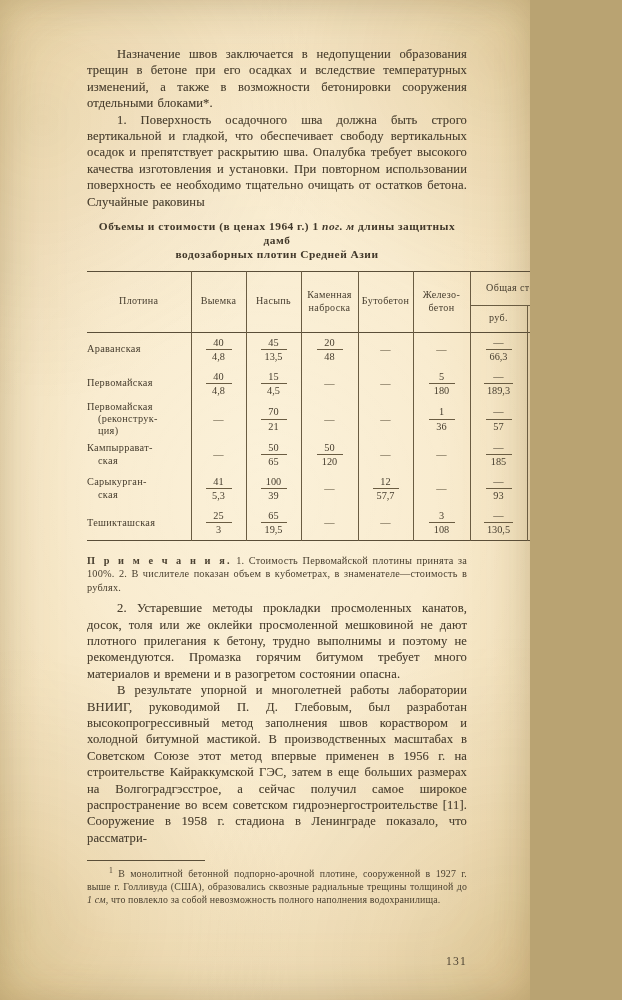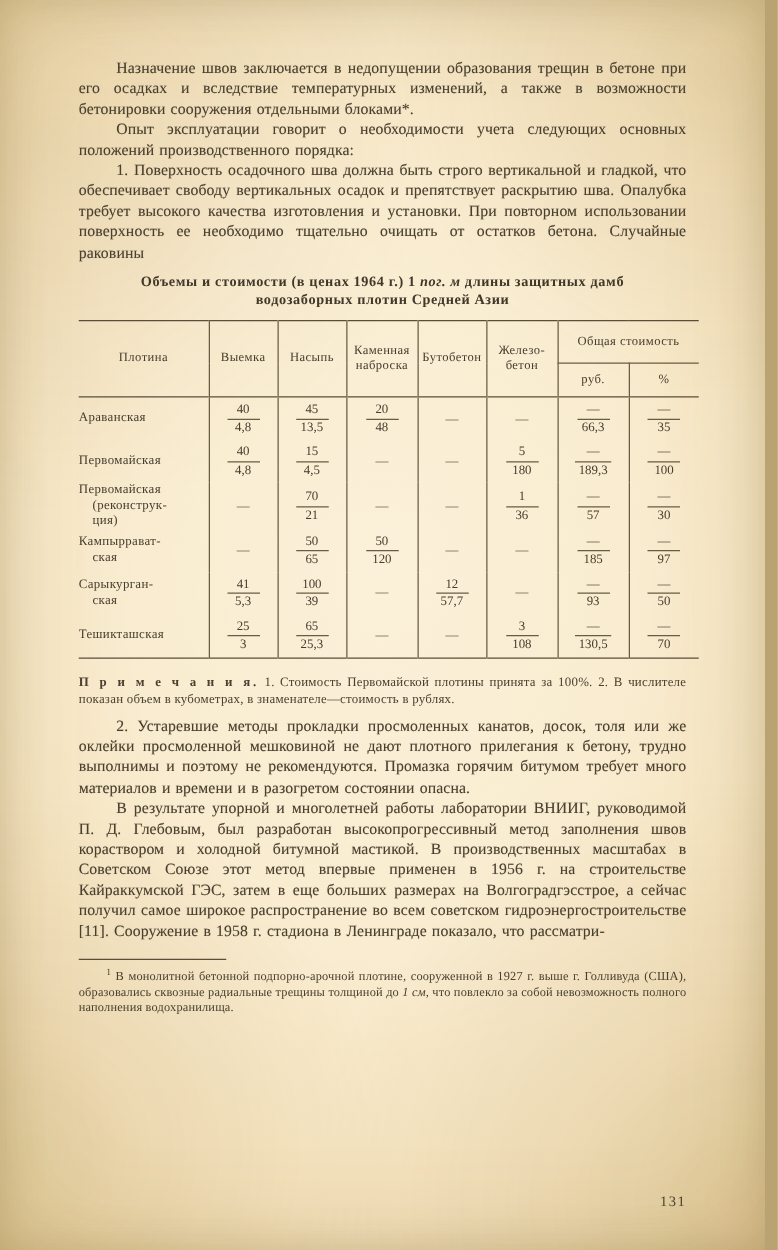--- a/index.html
+++ b/index.html
@@ -10,27 +10,28 @@
   body {
     width: 622px;
     height: 1000px;
     overflow: hidden;
     font-family: "Liberation Serif", "DejaVu Serif", serif;
   }
 
   
   .page {
     position: relative;
-    width: 612px;
+    width: 530px;
     height: 1000px;
     box-sizing: border-box;
     background:
       radial-gradient(ellipse 78% 72% at 50% 46%,
           #fbf1d9 0%, #f9ecd0 42%, #f4e2bc 72%, #eed9ab 88%, #e8d09c 100%);
     overflow: hidden;
+    padding-left: 24px;
   }
   
   .grain {
     position: absolute;
     inset: 0;
     pointer-events: none;
     background:
       radial-gradient(circle at 8% 12%, rgba(150,120,60,.10) 0%, rgba(150,120,60,0) 28%),
       radial-gradient(circle at 94% 6%, rgba(150,120,60,.12) 0%, rgba(150,120,60,0) 24%),
       radial-gradient(circle at 96% 96%, rgba(140,112,54,.14) 0%, rgba(140,112,54,0) 30%),
@@ -192,21 +193,20 @@
 </head>
 <body>
 
 <div class="page">
   <div class="grain"></div>
   <div class="edge"></div>
 
   <div class="content">
 
     <p class="para">Назначение швов заключается в недопущении образования трещин в бетоне при его осадках и вследствие температурных изменений, а также в возможности бетонировки сооружения отдельными блоками*.</p>
-    <p class="para">Опыт эксплуатации говорит  о необходимости  учета следующих основных положений производственного порядка:</p>
     <p class="para">1. Поверхность осадочного шва должна быть строго вертикальной и гладкой,   что обеспечивает свободу вертикальных осадок и препятствует раскрытию шва.  Опалубка требует высокого качества изготовления и установки.   При повторном использовании поверхность ее необходимо тщательно очищать от остатков бетона.  Случайные раковины</p>
 
 
     <div class="tbl-title">
       <span>Объемы и стоимости (в ценах 1964 г.) 1 </span><span class="ital">пог. м</span><span> длины защитных дамб</span><br>
       <span>водозаборных плотин Средней Азии</span>
     </div>
 
     <div class="tbl-wrap">
       <table class="dam">
@@ -288,21 +288,21 @@
               <td class="vline"><span class="frac"><span class="num">100</span><span class="den">39</span></span></td>
               <td class="vline"><span class="dash">—</span></td>
               <td class="vline"><span class="frac"><span class="num">12</span><span class="den">57,7</span></span></td>
               <td class="vline"><span class="dash">—</span></td>
               <td class="vline"><span class="frac"><span class="num">—</span><span class="den">93</span></span></td>
               <td class="vline"><span class="frac"><span class="num">—</span><span class="den">50</span></span></td>
             </tr>
             <tr>
               <td class="name">Тешикташская</td>
               <td class="vline"><span class="frac"><span class="num">25</span><span class="den">3</span></span></td>
-              <td class="vline"><span class="frac"><span class="num">65</span><span class="den">25,3</span></span></td>
+              <td class="vline"><span class="frac"><span class="num">65</span><span class="den">19,5</span></span></td>
               <td class="vline"><span class="dash">—</span></td>
               <td class="vline"><span class="dash">—</span></td>
               <td class="vline"><span class="frac"><span class="num">3</span><span class="den">108</span></span></td>
               <td class="vline"><span class="frac"><span class="num">—</span><span class="den">130,5</span></span></td>
               <td class="vline"><span class="frac"><span class="num">—</span><span class="den">70</span></span></td>
             </tr>
           </tbody>
       </table>
     </div>
 

